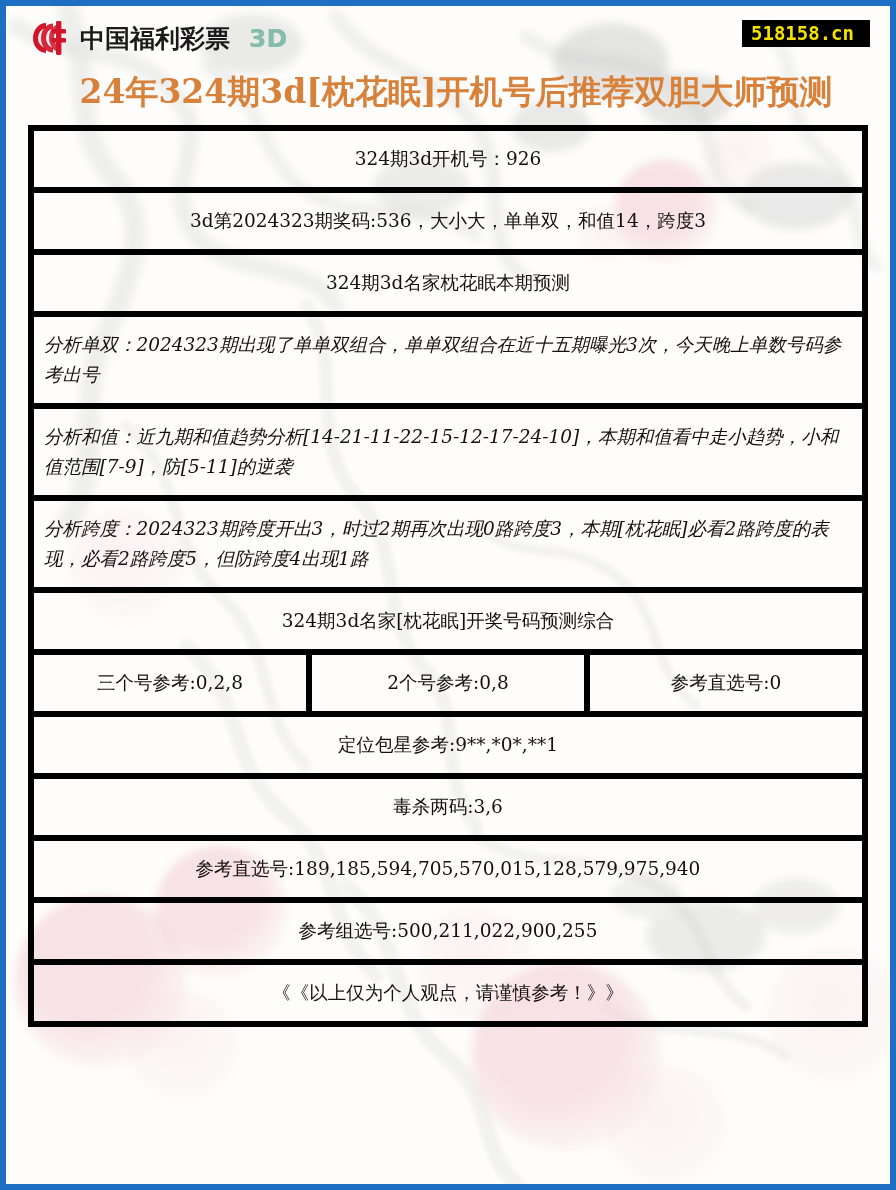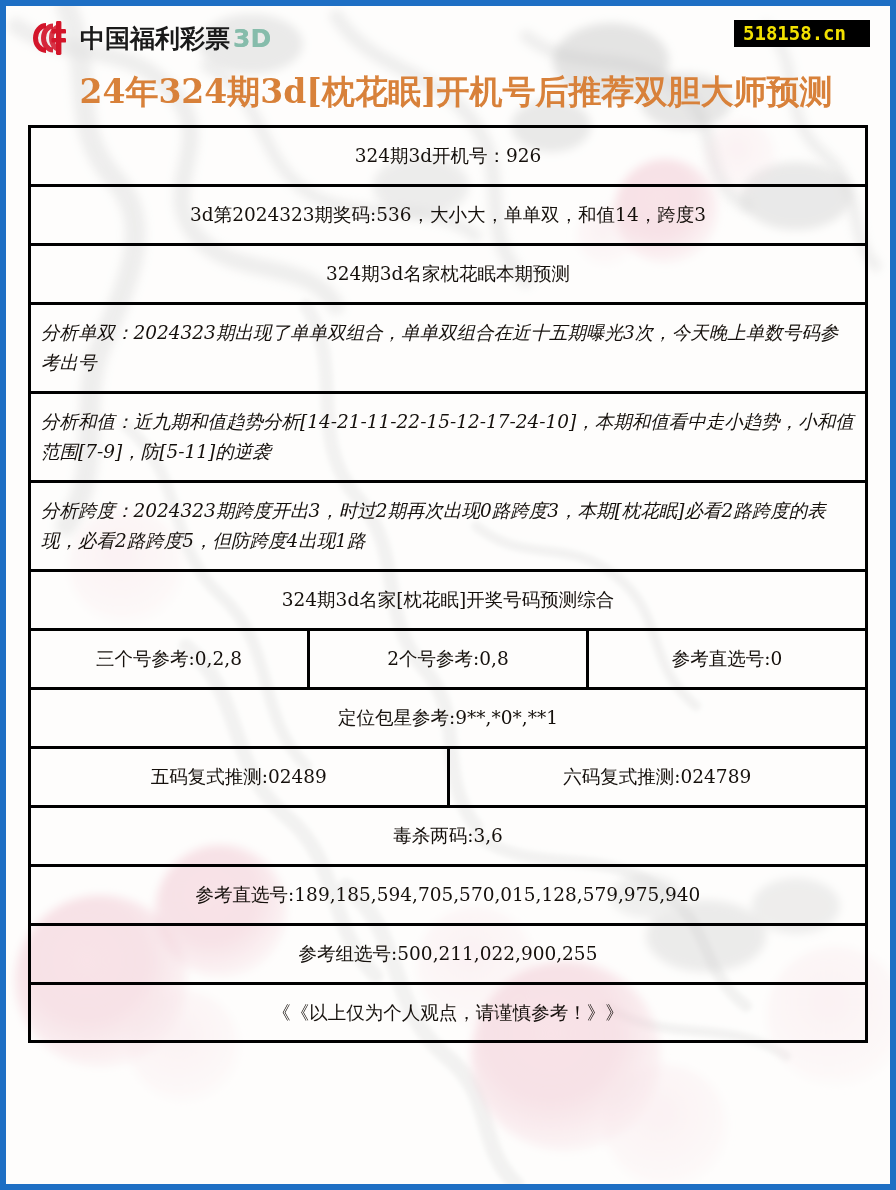--- a/index.html
+++ b/index.html
@@ -33,37 +33,37 @@
     height:62px;
   }
   .logo{
     position:absolute;left:24px;top:12px;
     display:flex;align-items:center;gap:8px;
   }
   .logo-mark{
     width:42px;height:40px;position:relative;
   }
   .logo-text{
-    display:flex;align-items:baseline;gap:3px;
+    display:flex;align-items:baseline;gap:19px;
   }
   .logo-cn{
     font-family:"DejaVu Sans","Liberation Sans",sans-serif;
     font-weight:bold;font-size:25px;color:#1a1a1a;
     letter-spacing:0px;
   }
   .logo-3d{
     font-family:"DejaVu Sans","Liberation Sans",sans-serif;
     font-weight:bold;font-size:25px;
     background:linear-gradient(90deg,#7fb8a6,#9fc9bb);
     -webkit-background-clip:text;background-clip:text;color:#86bcab;
   }
   .badge{
     position:absolute;right:20px;top:14px;
     background:#000;
-    padding:2px 24px 3px 9px;
+    padding:2px 16px 3px 9px;
   }
   .badge span{
     color:#f2e100;
     font-family:"DejaVu Sans Mono","Liberation Mono",monospace;
     font-size:19px;font-weight:bold;letter-spacing:0px;
   }
 
   
   .title{
     text-align:center;
@@ -77,21 +77,21 @@
   }
 
   
   .tbl-wrap{padding:0 22px;}
   table.main{
     width:840px;
     border-collapse:collapse;
     table-layout:fixed;
   }
   table.main td{
-    border:3px solid #000000;
+    border:6px solid #000000;
     padding:13px 10px;
     font-size:18.5px;
     color:#15100c;
     line-height:1.62;
     background:transparent;
   }
   td.c{text-align:center;}
   td.l{text-align:left;padding-left:14px;padding-right:14px;font-style:italic;}
 
   .footnote{text-align:center;}
@@ -242,24 +242,20 @@
           </tr>
           <tr>
             <td class="c" colspan="2">三个号参考:0,2,8</td>
             <td class="c" colspan="2">2个号参考:0,8</td>
             <td class="c" colspan="2">参考直选号:0</td>
           </tr>
           <tr>
             <td class="c" colspan="6">定位包星参考:9**,*0*,**1</td>
           </tr>
           <tr>
-            <td class="c" colspan="3">五码复式推测:02489</td>
-            <td class="c" colspan="3">六码复式推测:024789</td>
-          </tr>
-          <tr>
             <td class="c" colspan="6">毒杀两码:3,6</td>
           </tr>
           <tr>
             <td class="c" colspan="6">参考直选号:189,185,594,705,570,015,128,579,975,940</td>
           </tr>
           <tr>
             <td class="c" colspan="6">参考组选号:500,211,022,900,255</td>
           </tr>
           <tr>
             <td class="c footnote" colspan="6">《《以上仅为个人观点，请谨慎参考！》》</td>

